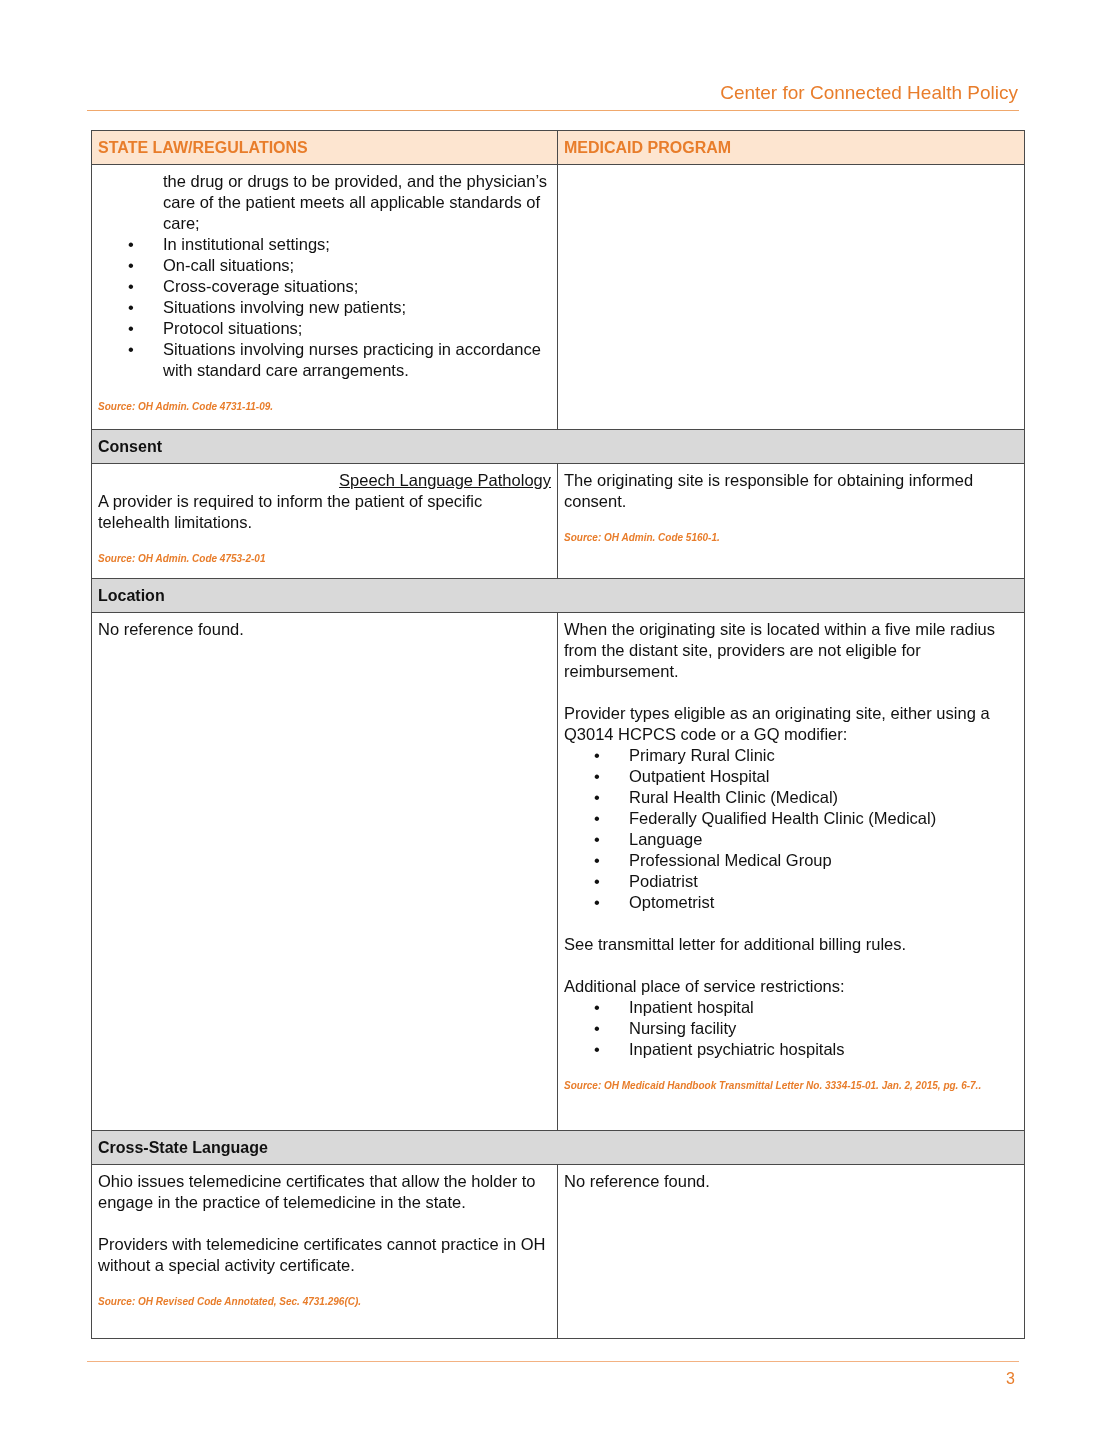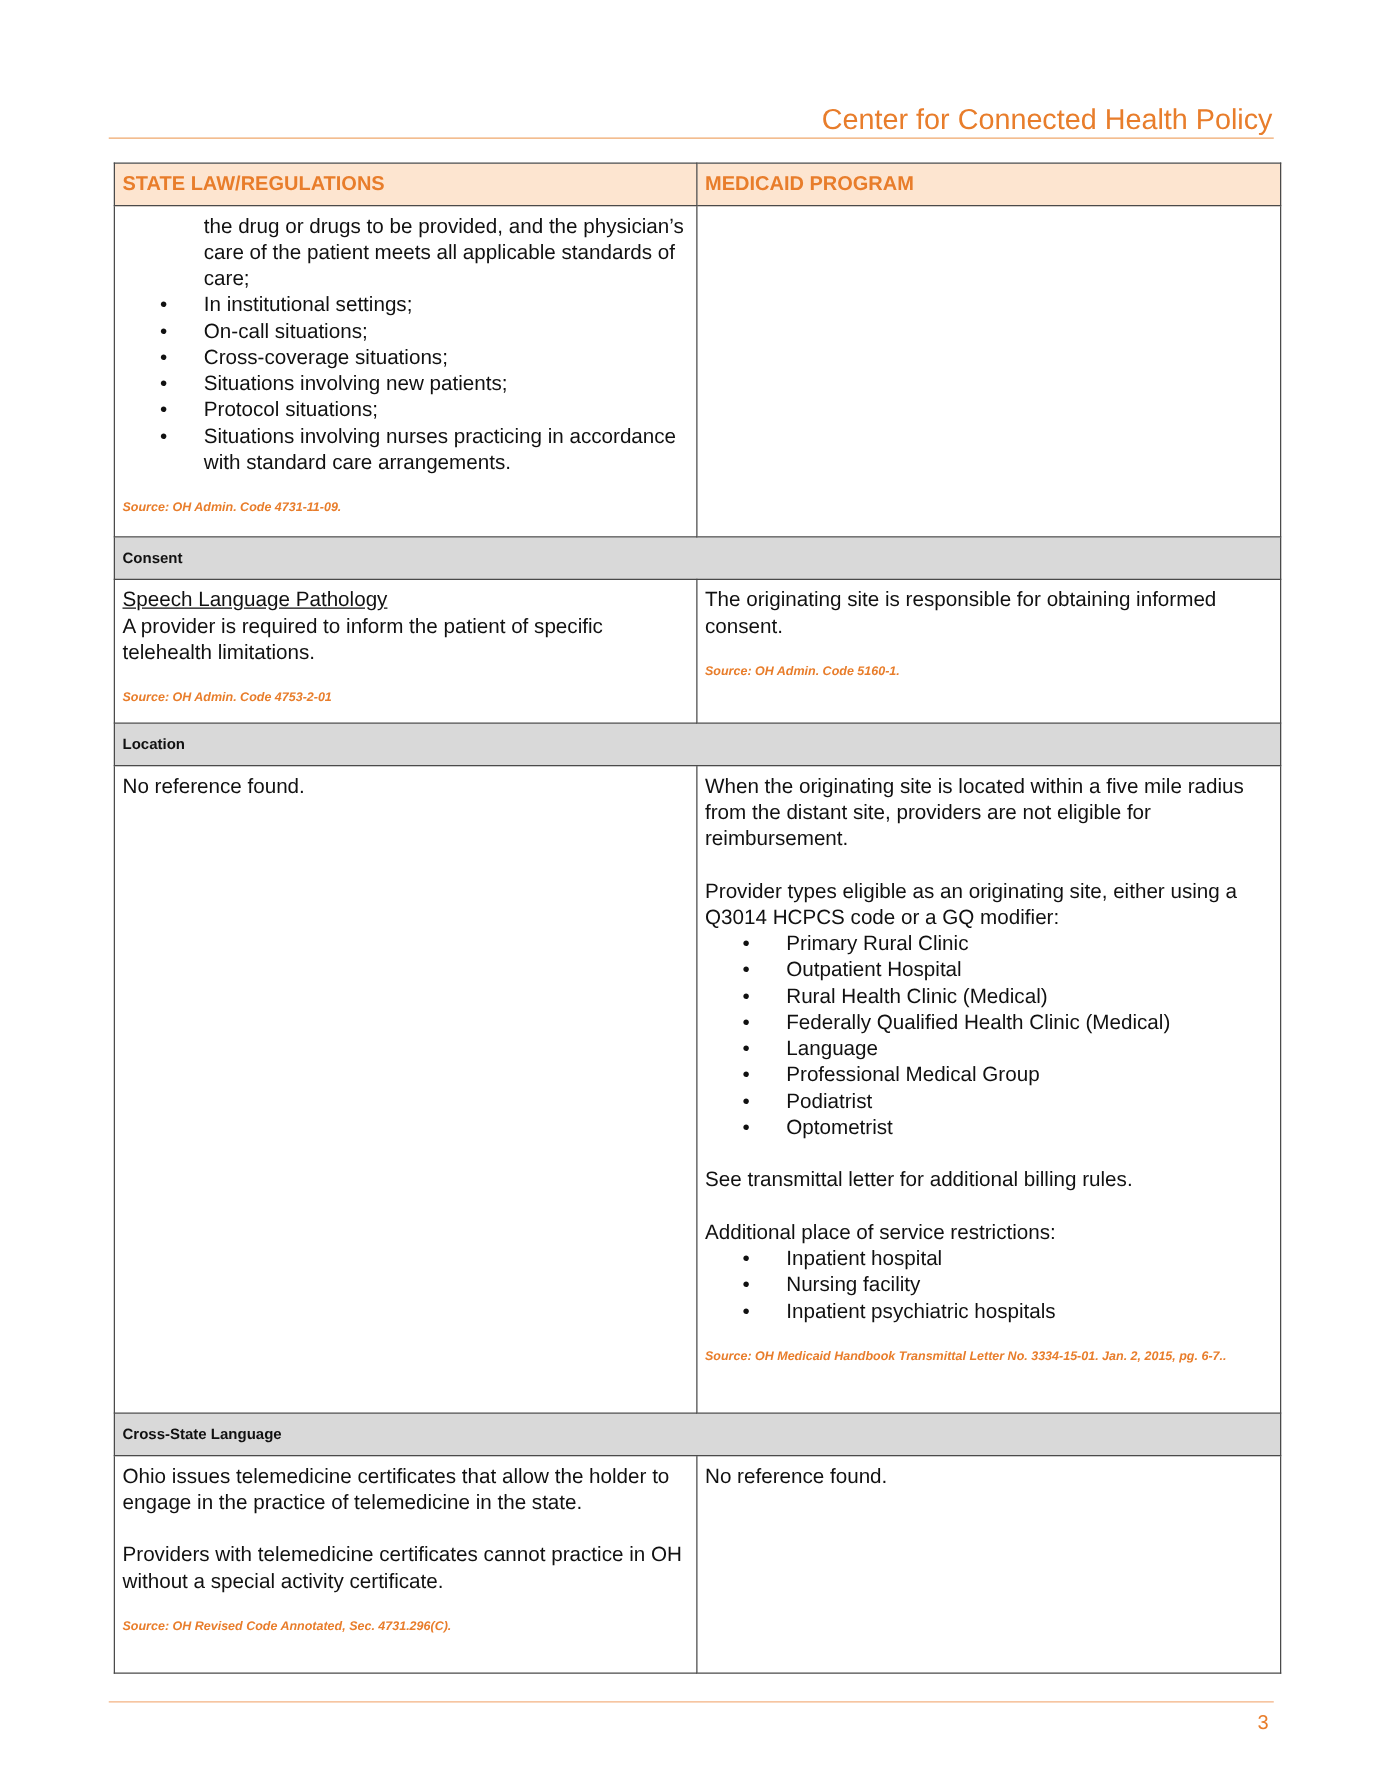--- a/index.html
+++ b/index.html
@@ -2,21 +2,21 @@
 <html><head>
   <meta charset="utf-8">
   <style>
     html, body { margin: 0; padding: 0; background: #ffffff; }
     body {
       width: 1105px; height: 1430px; position: relative; overflow: hidden;
       font-family: "Liberation Sans", sans-serif; color: #111111;
     }
     .header-title {
       position: absolute; right: 87px; top: 82px;
-      font-size: 23px; color: #e87d2b;
+      font-size: 19px; color: #e87d2b;
     }
     .header-rule {
       position: absolute; left: 87px; top: 110px; width: 932px; height: 1px; background: #f0a86c;
     }
     .footer-rule {
       position: absolute; left: 87px; top: 1361px; width: 932px; height: 1px; background: #f3b282;
     }
     .page-number {
       position: absolute; right: 90px; top: 1370px; font-size: 16px; color: #e87d2b;
     }
@@ -28,33 +28,33 @@
     table.policy td, table.policy th {
       border: 1px solid #4a4a4a; vertical-align: top; padding: 6px 6px 6px 6px; text-align: left;
     }
     col.c1 { width: 466px; }
     col.c2 { width: 467px; }
     th.col-head {
       background: #fde5d0; color: #e87d2b; font-weight: bold; font-size: 16px;
       padding: 7px 6px 6px 6px; height: 20px; margin-left: 21px;
     }
     td.section {
-      background: #d9d9d9; font-weight: bold; font-size: 12px; padding: 7px 6px 6px 6px; height: 20px;
+      background: #d9d9d9; font-weight: bold; font-size: 16px; padding: 7px 6px 6px 6px; height: 20px;
     }
     .para { margin: 0; }
     .gap { margin-top: 21px; }
     .source {
       color: #e87d2b; font-style: italic; font-weight: bold; font-size: 10px; line-height: 17px;
       margin-top: 17px;
     }
     ul.blist { list-style: none; margin: 0; padding: 0; }
     ul.blist li { position: relative; padding-left: 65px; }
     ul.blist li .bullet { position: absolute; left: 30px; top: 0; }
     .cont { padding-left: 65px; }
-    .underline { text-decoration: underline; }
+    .underline { text-decoration: underline; text-align: right; }
     .row1 td { height: 252px; }
     .row-consent td { height: 102px; }
     .row-location td { height: 505px; }
     .row-cross td { height: 161px; }
   </style>
 </head>
 <body>
 
 <div class="header-title">Center for Connected Health Policy</div>
 <div class="header-rule"></div>

